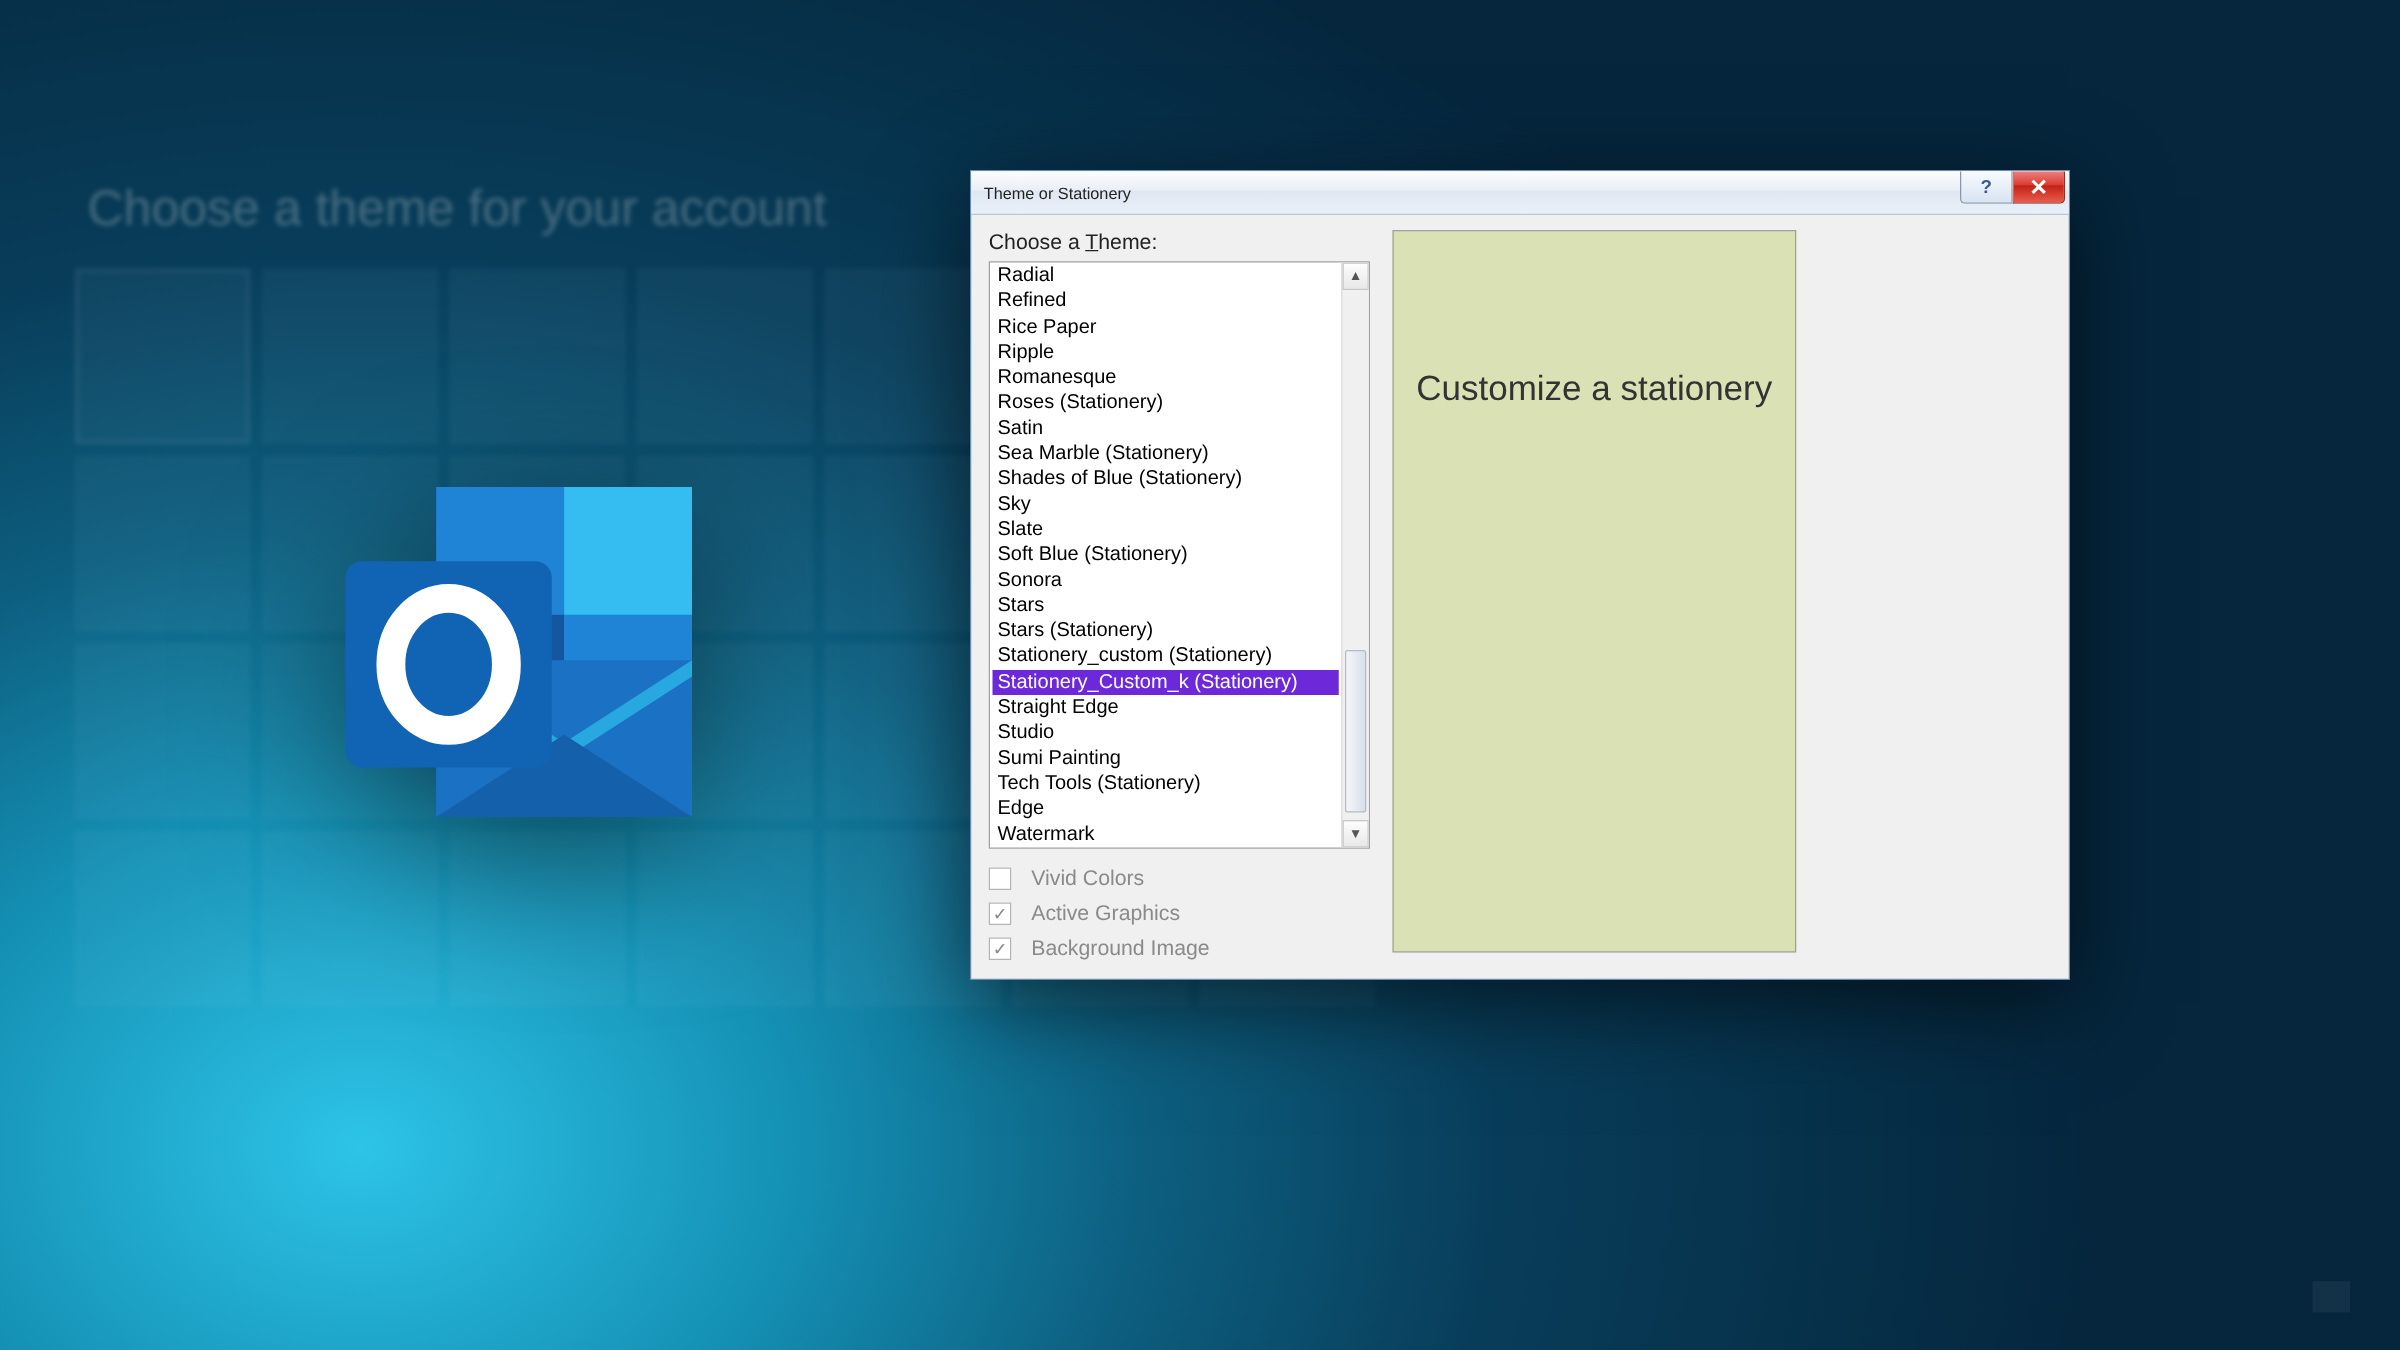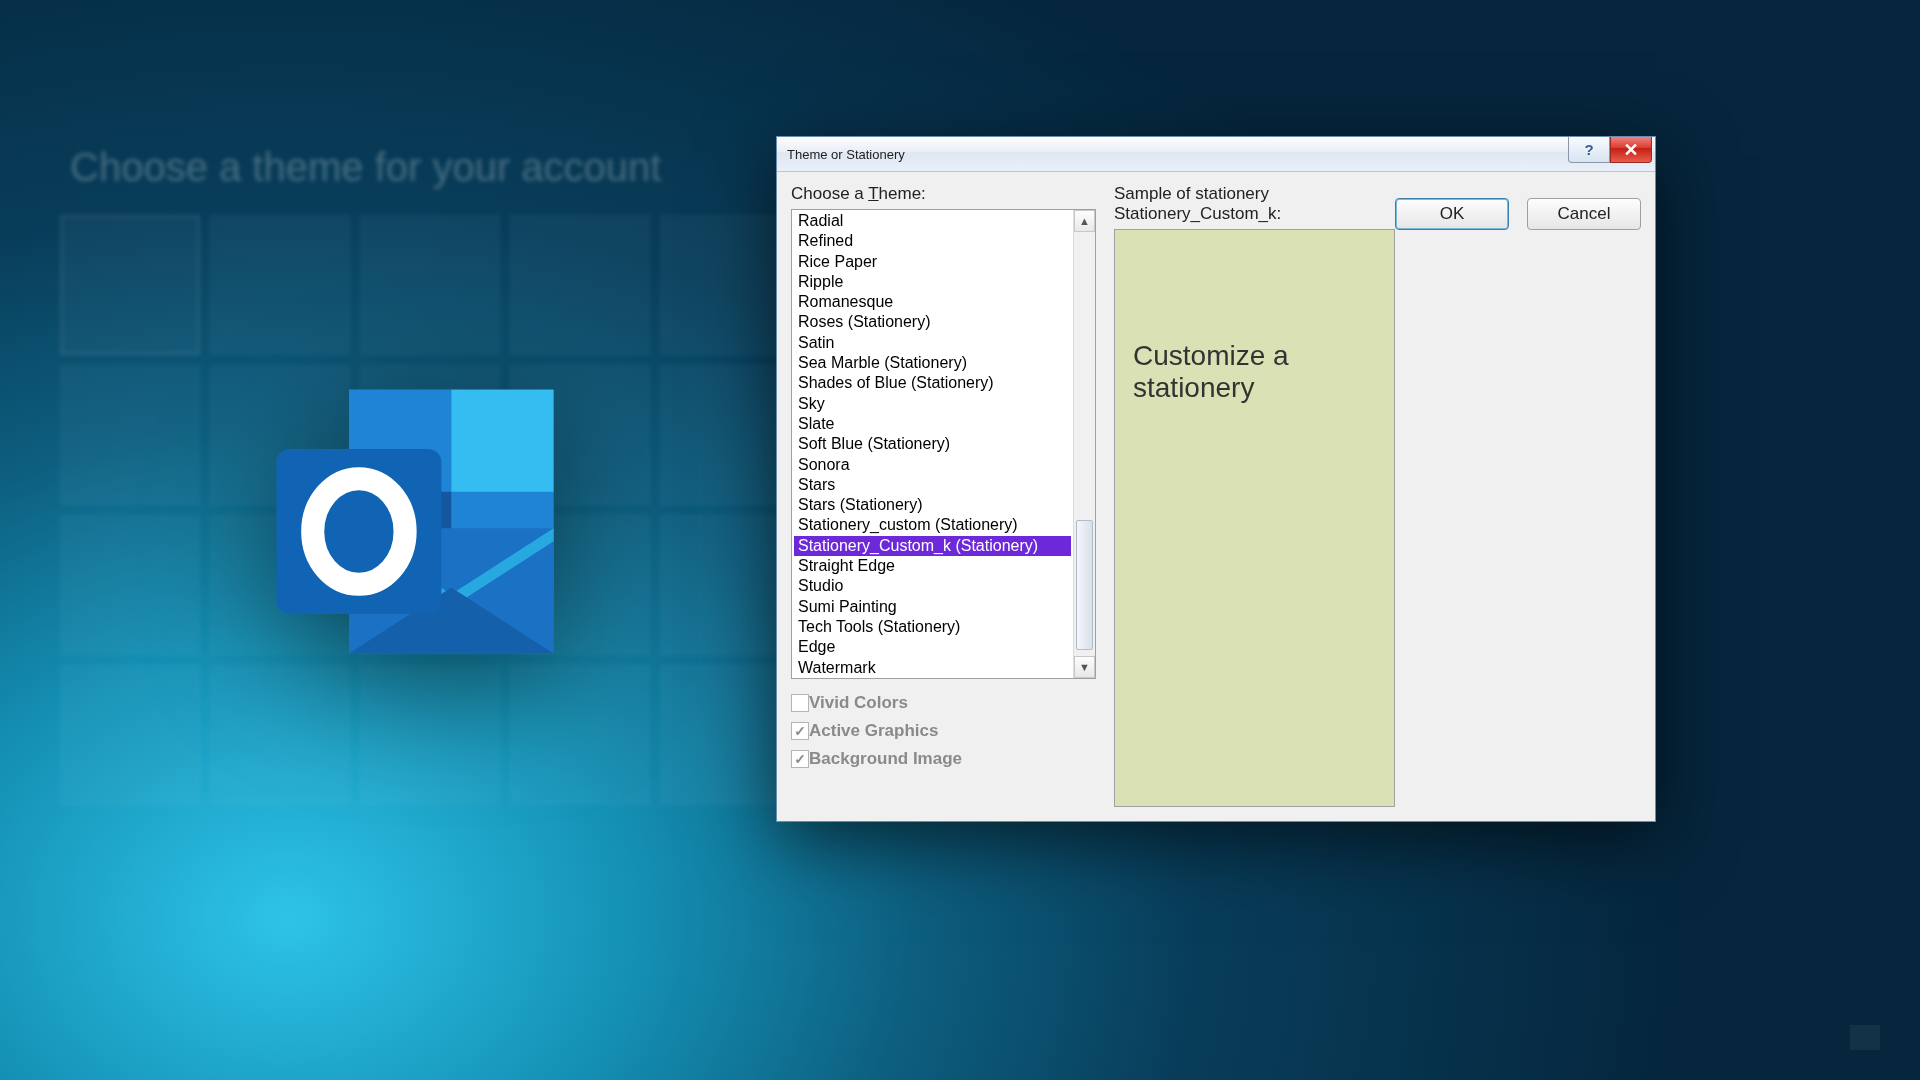--- a/index.html
+++ b/index.html
@@ -164,24 +164,23 @@
     width: 17px;
     background: linear-gradient(90deg,#f4f6fa,#d9e0ea);
     border: 1px solid #b0bcc9;
     border-radius: 2px;
   }
 
   .checkbox-row {
     display: flex;
     align-items: center;
     margin-top: 14px;
-    gap: 0;
+    gap: 16px;
     color: #8a8a8a;
     font-size: 17px;
-    font-weight: bold;
   }
   .checkbox-row + .checkbox-row { margin-top: 8px; }
   .cb {
     width: 18px; height: 18px;
     border: 1px solid #b5b5b5;
     background: #fff;
     display: flex;
     align-items: center;
     justify-content: center;
     color: #8a8a8a;
@@ -339,27 +338,22 @@
           <span class="cb" id="cb-active">✓</span>
           <span>Active Graphics</span>
         </div>
         <div class="checkbox-row">
           <span class="cb" id="cb-bg">✓</span>
           <span>Background Image</span>
         </div>
       </div>
 
       <div class="right-col">
-        <div class="section-label">Sample of stationery Stationery_Custom_k:</div>
         <div class="preview-box">
           <div class="preview-text">Customize a stationery</div>
         </div>
       </div>
     </div>
 
-    <div class="dialog-buttons">
-      <div class="dlg-btn default">OK</div>
-      <div class="dlg-btn">Cancel</div>
-    </div>
   </div>
 </div>
 
 <div class="small-play"></div>
 
 </body></html>

